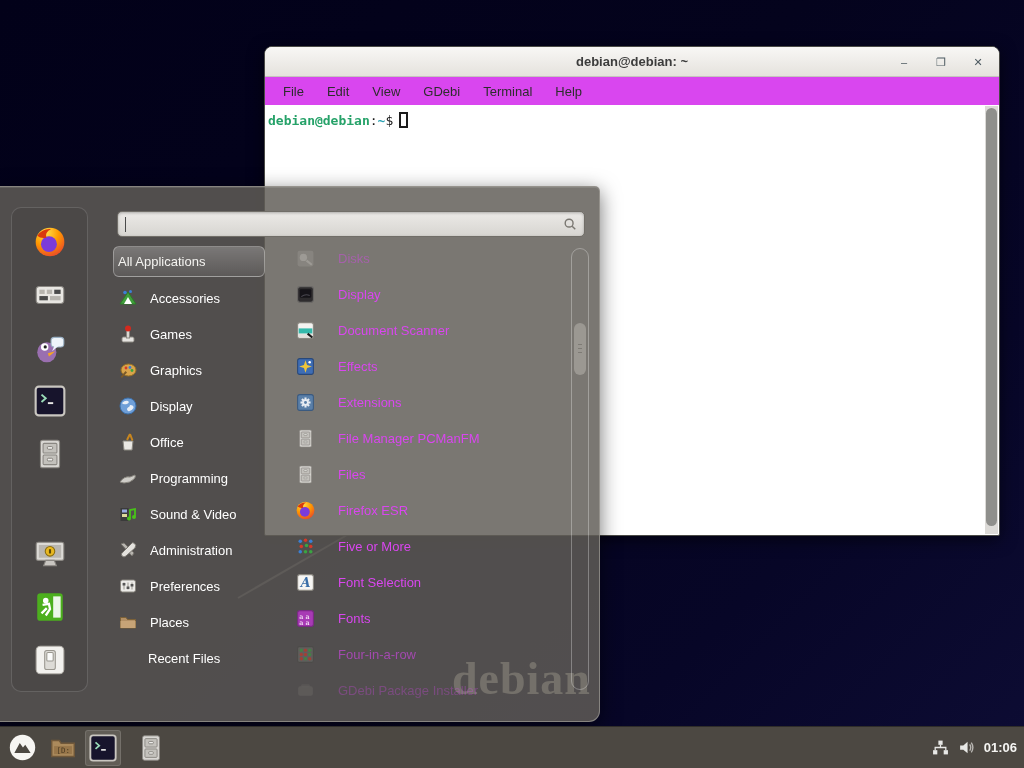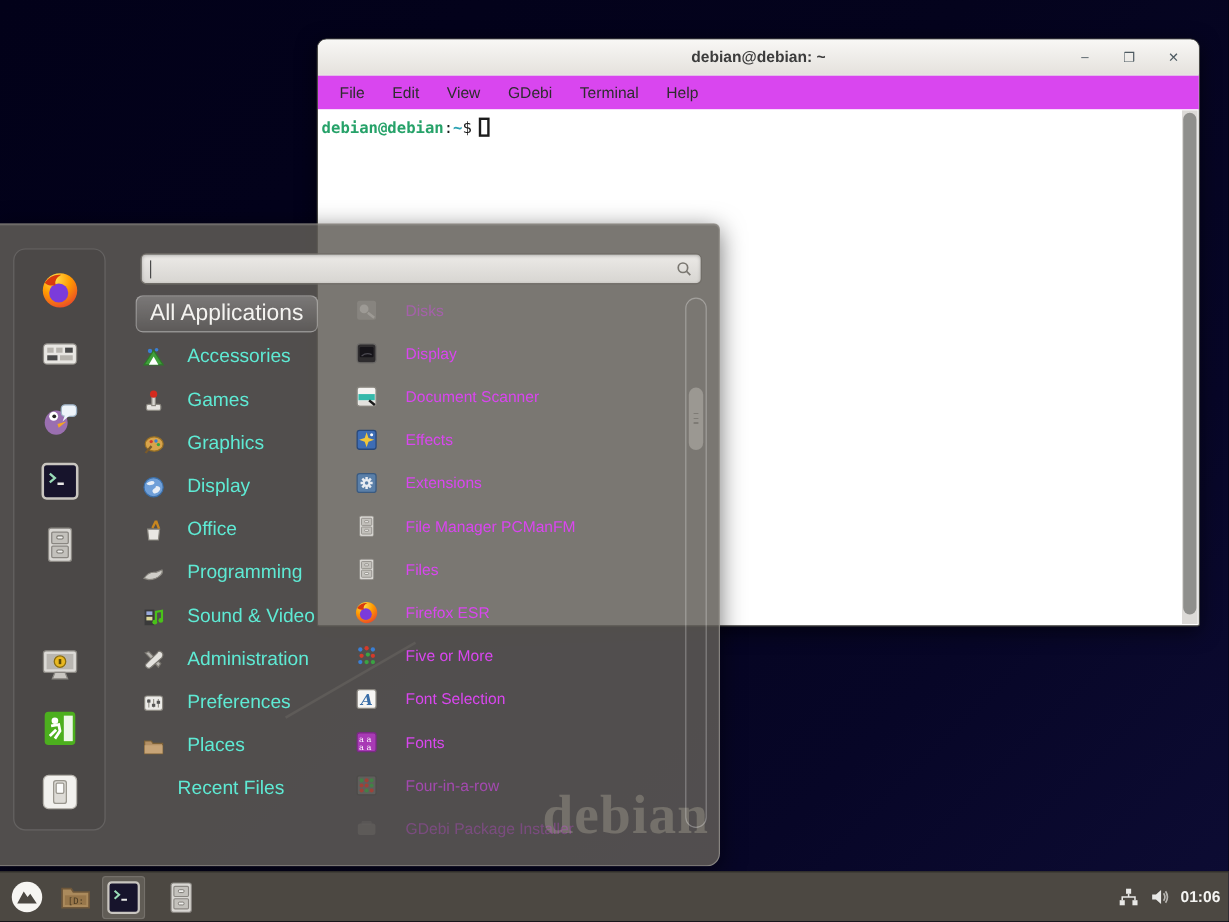--- a/index.html
+++ b/index.html
@@ -8,21 +8,21 @@
 
   
   .desktop { position:absolute; inset:0;
     background:linear-gradient(135deg,#020119 0%,#04031d 45%,#070627 75%,#0d0c34 100%); }
   .watermark { position:absolute; left:452px; top:652px; font-size:46px; font-weight:600;
     letter-spacing:1px; color:#d6d3cc;font-family:Liberation Serif, serif; }
   .diag-line { position:absolute; left:238px; top:597px; width:125px; height:2px;
     background:rgba(210,208,200,0.38); transform:rotate(-30deg); transform-origin:left center; }
 
   
-  .term { position:absolute; left:264px; top:32px; width:736px; height:490px;
+  .term { position:absolute; left:264px; top:46px; width:736px; height:490px;
     background:#ffffff; border:1px solid #4a4a46; border-radius:8px 8px 2px 2px;
     box-shadow:0 4px 16px rgba(0,0,0,0.55); }
   .term-titlebar { position:relative; height:30px; border-radius:7px 7px 0 0;
     background:linear-gradient(#f8f7f5,#e5e2dd); border-bottom:1px solid #c6c3bd;
     display:flex; align-items:center; }
   .term-app-icon { position:absolute; left:12px; top:8px; width:13px; height:13px; }
   .term-title { width:100%; text-align:center; font-size:13px; font-weight:bold; color:#3c3c3c; }
   .term-controls { position:absolute; right:14px; top:0; height:30px; display:flex;
     align-items:center; gap:23px; }
   .term-btn { width:14px; height:14px; display:flex; align-items:center; justify-content:center;
@@ -58,24 +58,24 @@
     border:1px solid #716e68; border-radius:5px;
     background:linear-gradient(#eceae7,#d7d5d1);
     box-shadow:inset 0 1px 3px rgba(0,0,0,0.28); display:flex; align-items:center;
     padding:0 7px; }
   .search-caret { width:1px; height:15px; background:#4a4a4a; }
   .search-box .ic { margin-left:auto; width:14px; height:14px; }
   .search-box svg { width:14px; height:14px; display:block; }
   .cats { position:absolute; left:113px; top:59px; width:166px; }
   .cat-all { height:31px; margin-bottom:3px; border-radius:6px; width:152px;
     background:linear-gradient(rgba(255,255,255,0.24),rgba(255,255,255,0.07));
-    border:1px solid rgba(255,255,255,0.30); color:#f4f3f0; font-size:19px;
-    display:flex; align-items:center; padding-left:11px; cursor:pointer; }
-  .cat-row { height:36px; display:flex; align-items:center; gap:18px; padding-left:5px;
-    color:#5eead4; font-size:16px; cursor:pointer; }
+    border:1px solid rgba(255,255,255,0.30); color:#f4f3f0; font-size:13px;
+    display:flex; align-items:center; padding-left:4px; cursor:pointer; }
+  .cat-row { height:36px; display:flex; align-items:center; gap:12px; padding-left:5px;
+    color:#ffffff; font-size:13px; cursor:pointer; }
   .cat-row .ic, .cat-row svg { width:20px; height:20px; display:block; flex:none; }
   .cat-noicon { padding-left:35px; }
   .apps { position:absolute; left:281px; top:53px; width:290px; height:470px; overflow:hidden; }
   .app-row { height:36px; display:flex; align-items:center; gap:22px; padding-left:14px;
     color:#d946ef; font-size:13px; cursor:pointer; }
   .app-row .ic, .app-row svg { width:21px; height:21px; display:block; flex:none; }
   .menu-scroll { position:absolute; left:571px; top:61px; width:18px; height:442px;
     border:1px solid rgba(255,255,255,0.30); border-radius:9px; }
   .menu-thumb { position:absolute; left:2px; right:2px; top:74px; height:52px;
     background:#9b9892; border-radius:7px; }

